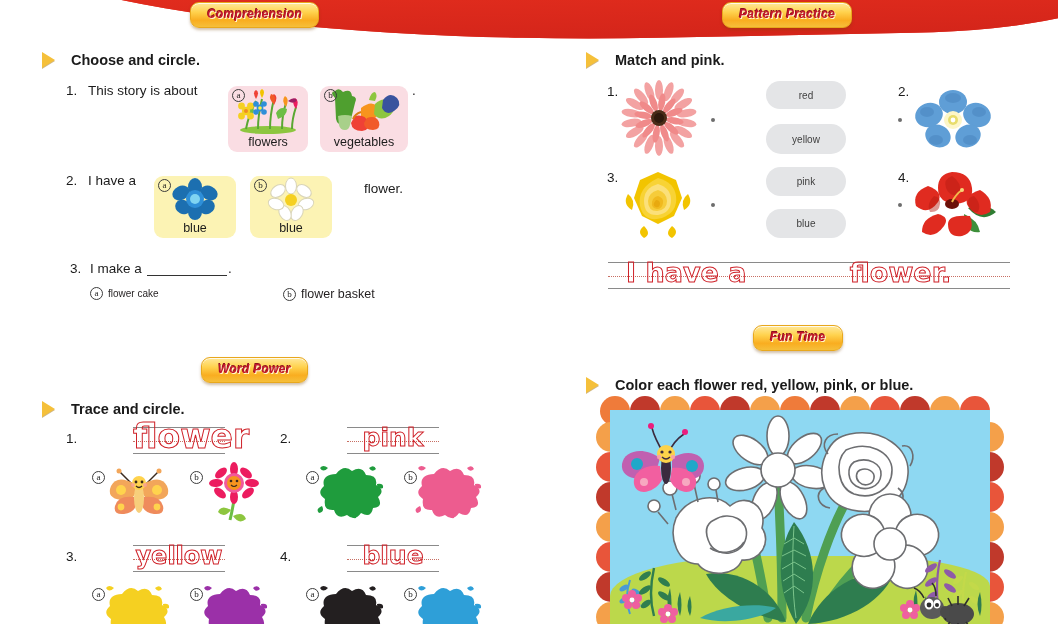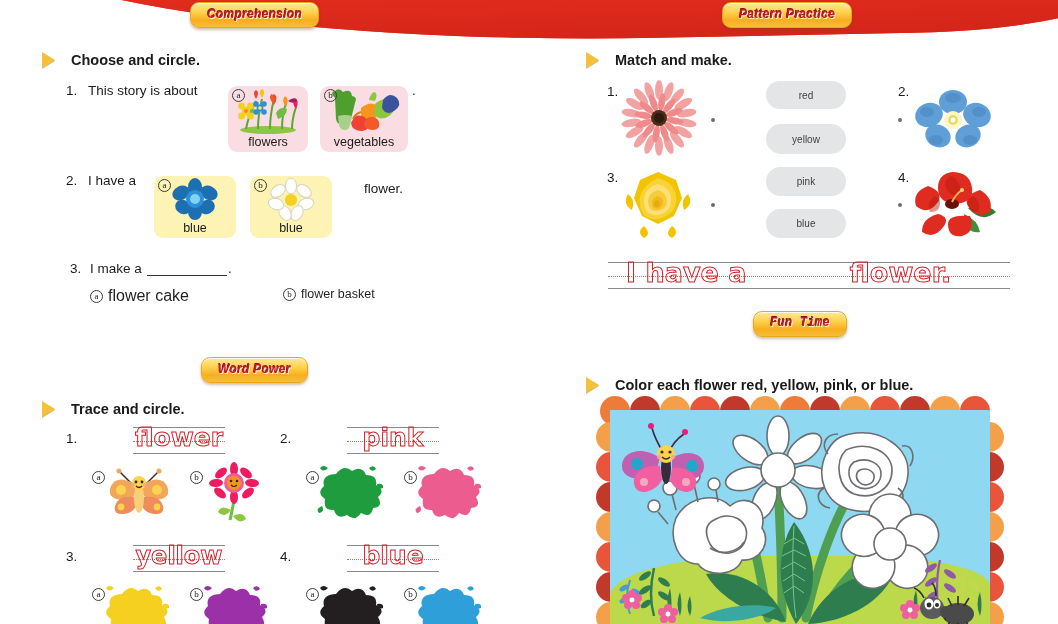--- a/index.html
+++ b/index.html
@@ -40,21 +40,21 @@
     font-size:12px; font-weight:bold; font-style:italic;
     color:#c3172b;
     letter-spacing:.3px;
     text-shadow:1px 1px 0 #fff7cf, -0.6px -0.6px 0 #8d0f1e;
     white-space:nowrap;
     border:1px solid #e8a81d;
   }
   .badge.b-comprehension{ left:190px; top:2px; }
   .badge.b-pattern{ left:722px; top:2px; }
   .badge.b-wordpower{ left:201px; top:357px; }
-  .badge.b-funtime{ left:753px; top:311px;font-family:Liberation Mono, monospace; }
+  .badge.b-funtime{ left:753px; top:325px; }
 
   
   .instr{ position:absolute; display:flex; align-items:center; gap:16px; z-index:3;}
   .arrow{
     width:0;height:0;
     border-left:13px solid #f5c03a;
     border-top:8px solid transparent;
     border-bottom:8px solid transparent;
     filter:drop-shadow(0 1px 0 rgba(160,110,10,.5));
     flex:none;
@@ -261,38 +261,38 @@
 
 <div class="qtext" style="left:364px; top:173px;margin-top:8px;">flower.</div>
 
 <div class="qnum" style="left:70px; top:261px;">3.</div>
 <div class="qtext" style="left:90px; top:261px;">I make a</div>
 <div class="blank" style="left:147px; top:275px; width:80px;"></div>
 <div class="period" style="left:228px; top:261px;">.</div>
 
 <div style="position:absolute; left:90px; top:287px; display:flex; align-items:center; gap:5px;">
   <span class="opt-mark">a</span>
-  <span style="font-size:16px;text-align:center;">flower cake</span>
+  <span style="font-size:10px;text-align:center;">flower cake</span>
 </div>
 <div style="position:absolute; left:283px; top:287px; display:flex; align-items:center; gap:5px;">
   <span class="opt-mark">b</span>
   <span style="font-size:12.5px;">flower basket</span>
 </div>
 
 <div class="instr" style="left:42px; top:401px;">
   <span class="arrow"></span>
   <span class="instr-text">Trace and circle.</span>
 </div>
 
 <div class="qnum" style="left:66px; top:431px;">1.</div>
 <div class="ruled" style="left:133px; top:427px; width:92px; height:27px;">
   <div class="ln top"></div>
   <div class="ln mid"></div>
   <div class="ln bot"></div>
-  <div class="trace" style="font-size:25px; text-align:center;">flower</div>
+  <div class="trace" style="font-size:33px; text-align:center;">flower</div>
 </div>
 <span class="opt-mark abs" style="left:92px; top:471px;">a</span>
 <span style="position:absolute; left:108px; top:466px;">
   <svg width="62" height="50" viewBox="0 0 62 50">
     <path d="M12 6 q6 6 13 13" stroke="#3b2a1e" stroke-width="1.5" fill="none"></path>
     <path d="M50 6 q-6 6 -13 13" stroke="#3b2a1e" stroke-width="1.5" fill="none"></path>
     <circle cx="11" cy="5" r="2.5" fill="#f2a65a"></circle>
       <circle cx="51" cy="5" r="2.5" fill="#f2a65a"></circle>
     <path d="M27 18 q-18 -10 -24 2 q-5 12 10 14 q11 1 14 -6z" fill="#f2a65a"></path>
     <path d="M35 18 q18 -10 24 2 q5 12 -10 14 q-11 1 -14 -6z" fill="#f2a65a"></path>
@@ -414,21 +414,21 @@
   <svg width="70" height="56" viewBox="0 0 70 56">
     <path d="M22 12 q8 -10 16 -3 q10 -6 14 4 q12 0 10 10 q10 5 2 12 q6 10 -5 11 q-2 11 -12 5 q-6 9 -14 2 q-10 5 -13 -5 q-11 1 -9 -11 q-9 -6 -1 -13 q-3 -11 12 -12z" fill="#2e9fd8"></path>
     <path d="M55 6 q5 -4 7 1 q-4 4 -7 -1z" fill="#2e9fd8"></path>
     <path d="M63 22 q7 -1 6 4 q-6 2 -6 -4z" fill="#2e9fd8"></path>
     <path d="M14 6 q-5 -4 -8 0 q3 5 8 0z" fill="#2e9fd8"></path>
   </svg>
 </span>
 
 <div class="instr" style="left:586px; top:52px;">
   <span class="arrow"></span>
-  <span class="instr-text">Match and make.</span>
+  <span class="instr-text">Match and pink.</span>
 </div>
 
 <div class="qnum" style="left:607px; top:84px;">1.</div>
 <span style="position:absolute; left:622px; top:83px;">
   <svg width="74" height="70" viewBox="0 0 74 70">
     <g fill="#f3a2a2">
       <g transform="translate(37,35)">
         <g>
             <ellipse cx="0" cy="-28" rx="4" ry="10"></ellipse>
           </g>

